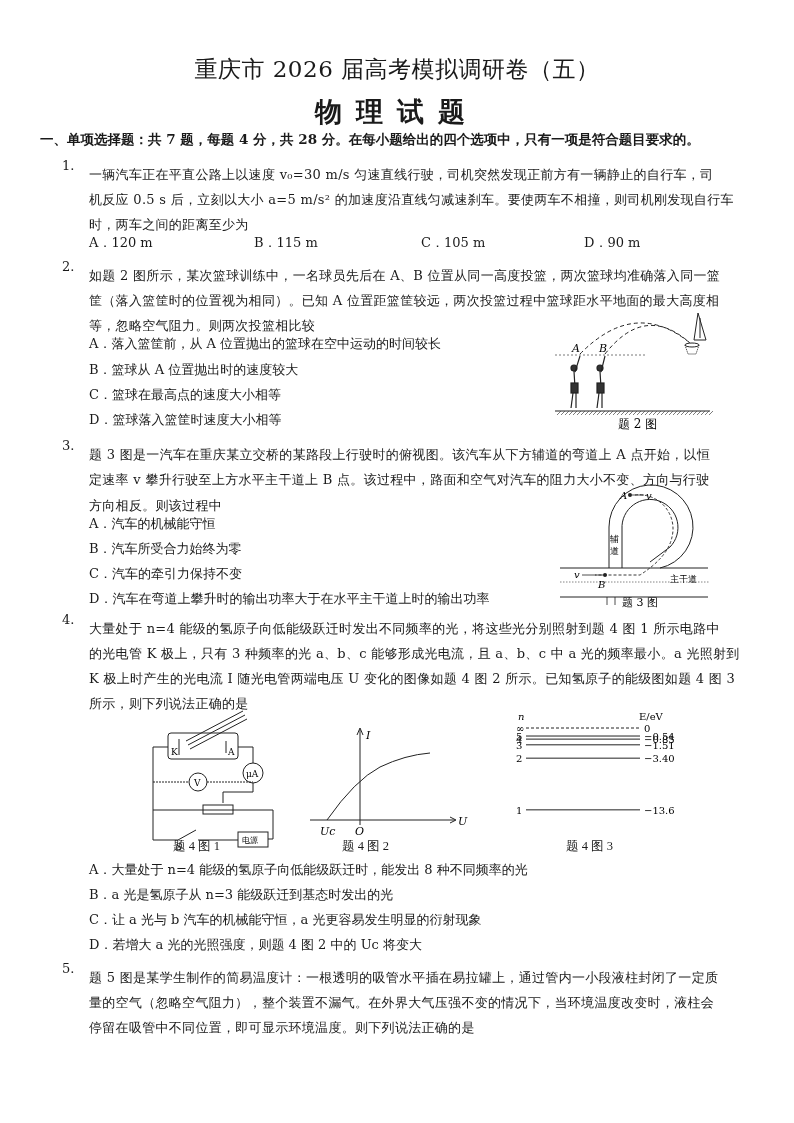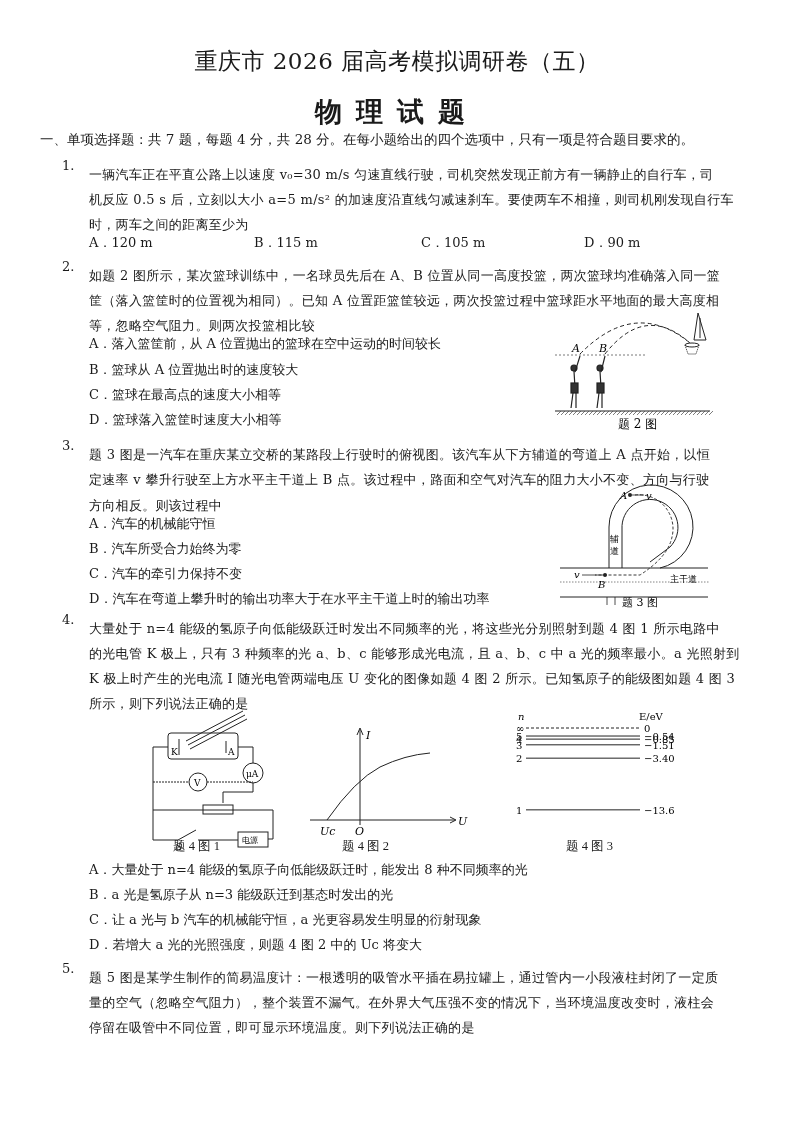--- a/index.html
+++ b/index.html
@@ -1,21 +1,21 @@
 <!DOCTYPE html>
 <html><head>
 <meta charset="utf-8">
 <style>
   html, body { margin: 0; padding: 0; background: #ffffff; }
   body { width: 794px; height: 1123px; position: relative; overflow: hidden;
          font-family: "DejaVu Serif", "Liberation Serif", serif; color: #1a1a1a; }
   .abs { position: absolute; }
-  .title { left: 0; width: 794px; top: 46px; text-align: center; font-size: 23px; letter-spacing: 0.5px; }
+  .title { left: 0; width: 794px; top: 54px; text-align: center; font-size: 23px; letter-spacing: 0.5px; }
   .subject { left: 0; width: 794px; top: 94px; text-align: center; font-size: 27px; font-weight: bold; letter-spacing: 14px; }
-  .section { left: 40px; top: 131px; font-size: 13.5px; font-weight: normal; text-align: right; }
+  .section { left: 40px; top: 131px; font-size: 13.5px; font-weight: bold; text-align: right; }
   .line { font-size: 13px; white-space: nowrap; letter-spacing: 0.3px; margin-top: 8px; }
   .qnum { left: 62px; font-size: 13px; }
   .opt { font-size: 13px; white-space: nowrap; }
   .cap { font-size: 12.5px; white-space: nowrap; font-family: Liberation Serif, serif; }
   svg { position: absolute; overflow: visible; }
   svg text { font-family: "DejaVu Serif", "Liberation Serif", serif; }
 </style>
 </head>
 <body>
 

